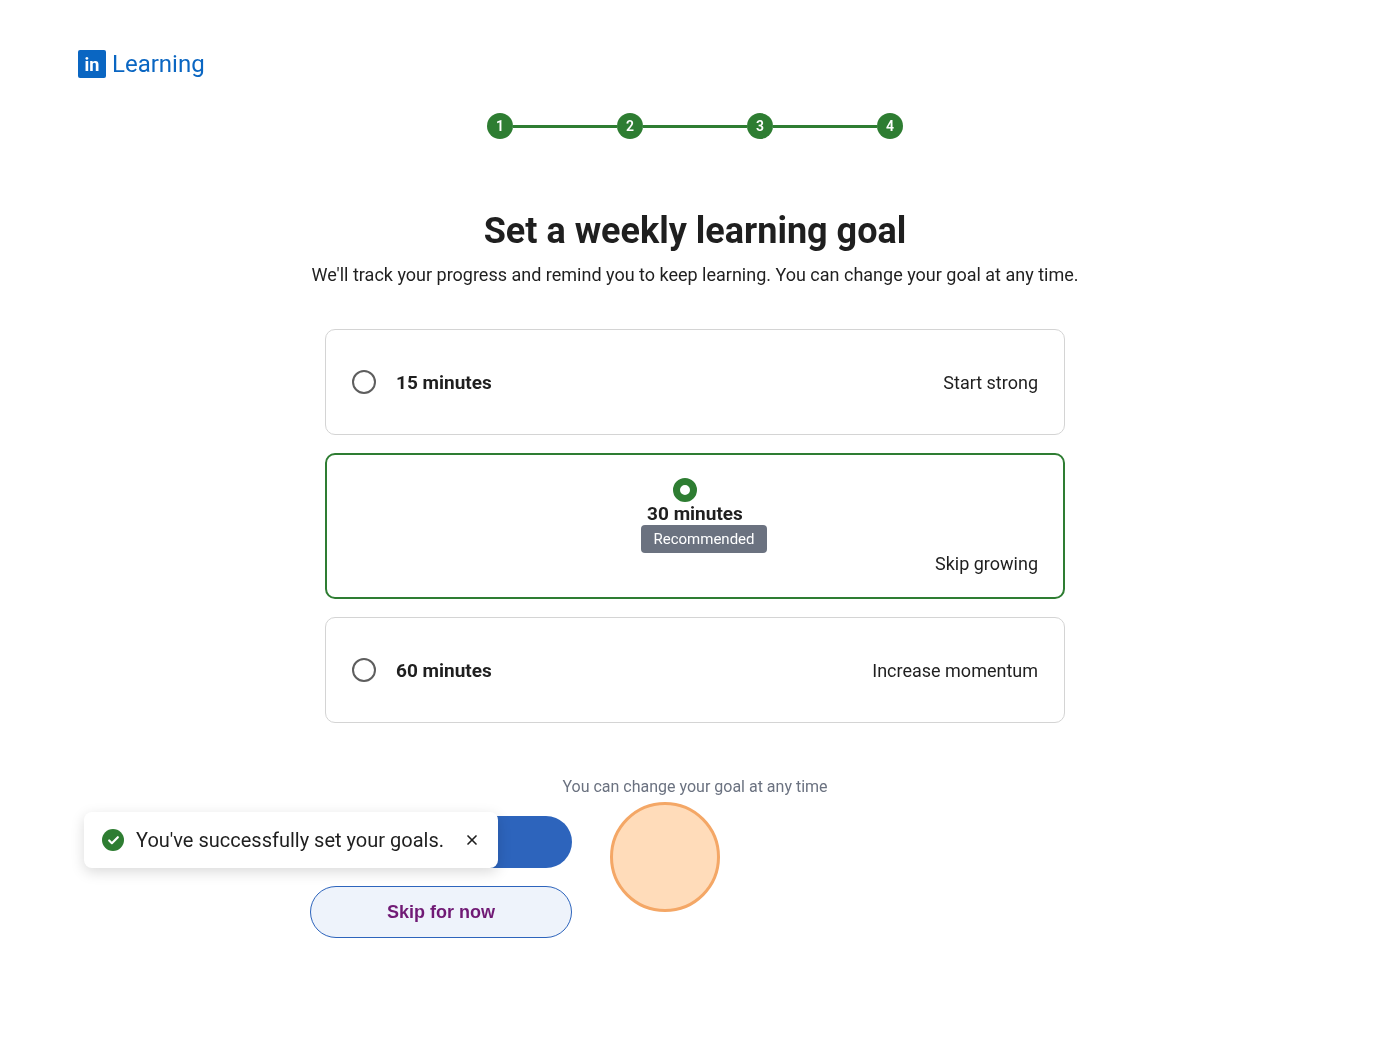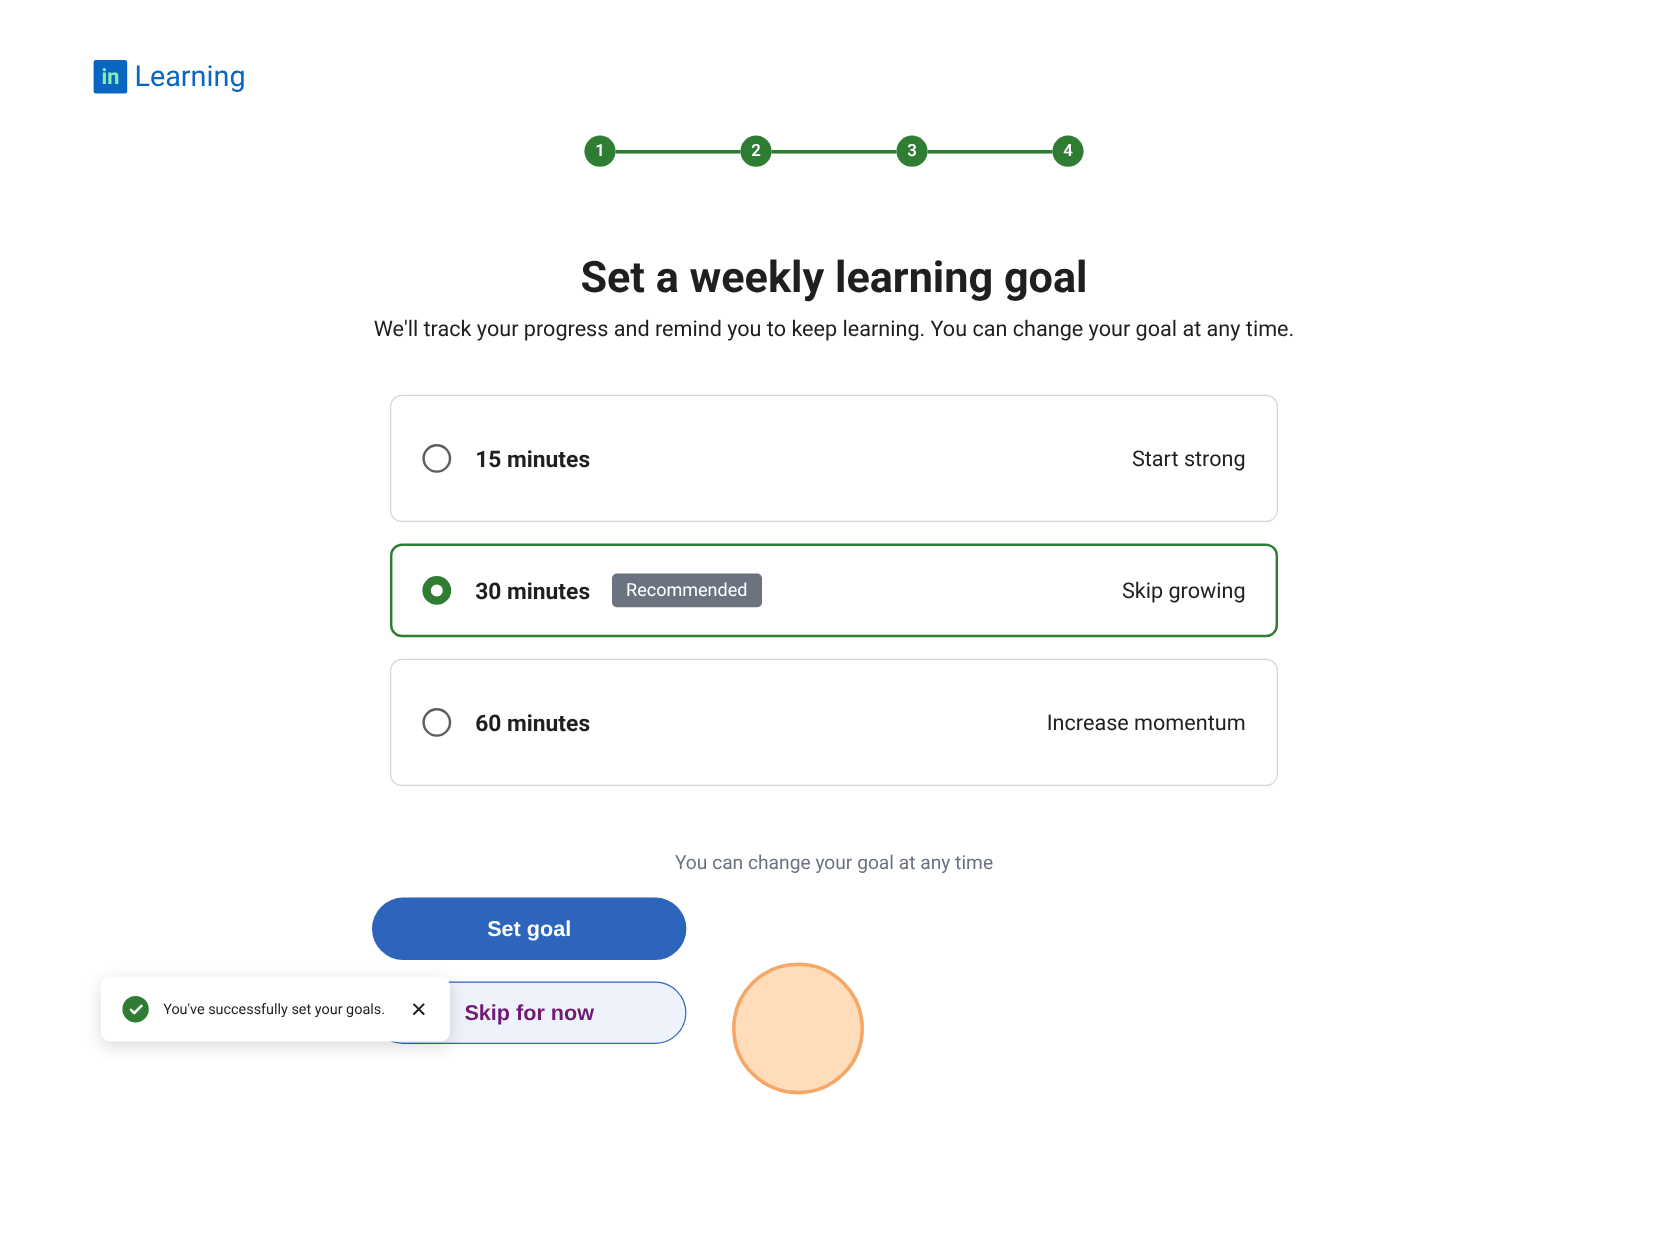--- a/index.html
+++ b/index.html
@@ -18,21 +18,21 @@
     .logo-container {
       position: absolute;
       top: 50px;
       left: 78px;
       display: flex;
       align-items: center;
       gap: 6px;
     }
     .logo-in {
       background: #0a66c2;
-      color: #86efac;
+      color: #ffffff;
       font-weight: bold;
       font-size: 18px;
       width: 28px;
       height: 28px;
       display: flex;
       align-items: center;
       justify-content: center;
       border-radius: 2px;
     }
     .logo-text {
@@ -96,20 +96,21 @@
       border-radius: 10px;
       padding: 40px 26px;
       display: flex;
       align-items: center;
       cursor: pointer;
       background: #fff;
     }
     .option-card.selected {
       border: 2px solid #2e7d32;
       padding: 23px 25px;
+      flex-direction: column;
     }
     .radio {
       width: 24px;
       height: 24px;
       border: 2px solid #5e5e5e;
       border-radius: 50%;
       margin-right: 20px;
       flex-shrink: 0;
     }
     .radio.selected {
@@ -199,21 +200,21 @@
       display: flex;
       align-items: center;
       justify-content: center;
       flex-shrink: 0;
     }
     .toast-check svg {
       width: 13px;
       height: 13px;
     }
     .toast-text {
-      font-size: 12px;
+      font-size: 20px;
       color: #1f1f1f;
     }
     .toast-close {
       margin-left: 8px;
       cursor: pointer;
       font-size: 20px;
       color: #1f1f1f;
       display: flex;
       align-items: center;
     }

